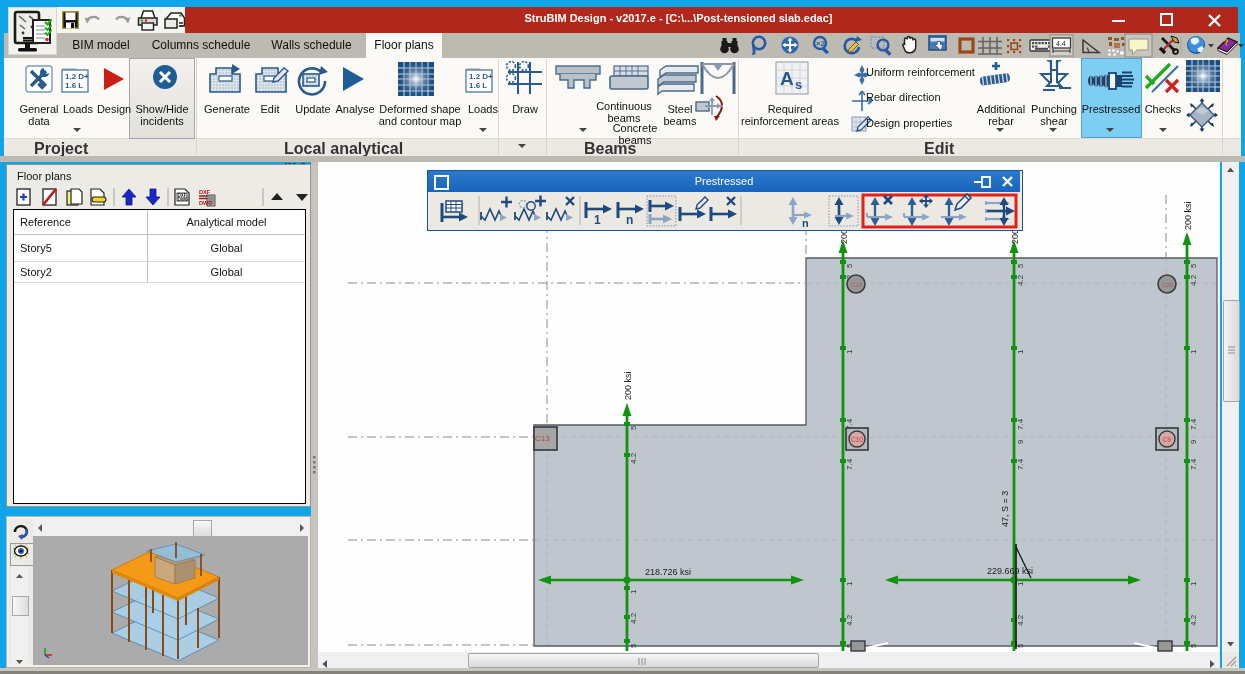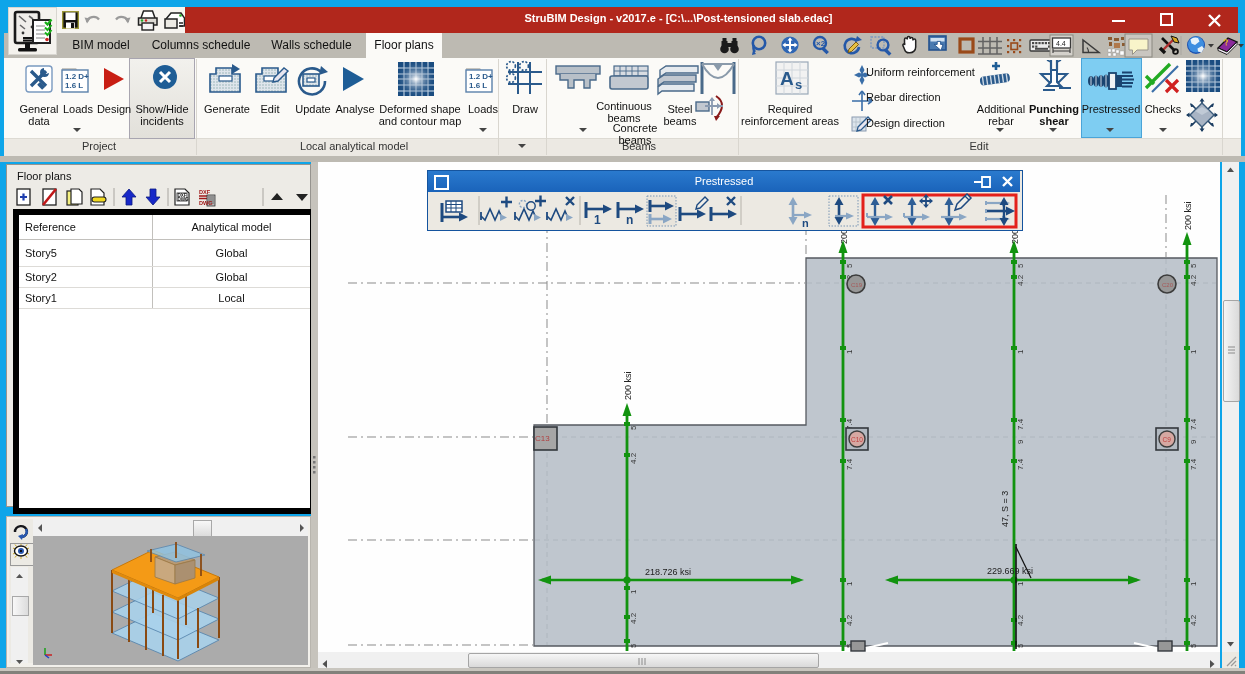--- a/index.html
+++ b/index.html
@@ -9,21 +9,21 @@
   .tb-red{position:absolute;left:185px;top:7px;width:1053px;height:26px;background:#b1271c;}
   .title-text{position:absolute;left:0;right:66px;top:5px;text-align:center;color:#fff;font-size:11px;font-weight:bold;}
   .winbtn{position:absolute;top:0;width:45px;height:26px;color:#fff;text-align:center;}
   .appbox{position:absolute;left:8px;top:7px;width:47px;height:46px;background:#f4f2ed;border:1px solid #d8d6d0;z-index:6;}
   .qat{position:absolute;left:56px;top:7px;width:129px;height:26px;background:#f7f5f1;}
   .tabrow{position:absolute;left:4px;top:33px;width:1236px;height:25px;background:#bdbab2;}
   .tab{position:absolute;top:0;height:25px;font-size:12px;color:#111;text-align:center;line-height:25px;}
   .tab.active{background:#fbfaf7;}
   .ribbon{position:absolute;left:4px;top:58px;width:1237px;height:98px;background:#fbfaf7;}
   .rband{position:absolute;left:0;top:80px;width:1237px;height:18px;background:#ece9e3;border-top:1px solid #dddad3;}
-  .rlabel{position:absolute;top:82px;font-size:11px;color:#333;text-align:center;}
+  .rlabel{position:absolute;top:82px;font-size:16px;color:#333;font-weight:bold;}
   .rsep{position:absolute;top:1px;width:1px;height:96px;background:#d9d6cf;}
   .rtext{position:absolute;font-size:11px;color:#111;text-align:center;line-height:12px;}
   .rdrop{position:absolute;width:0;height:0;border-left:4px solid transparent;border-right:4px solid transparent;border-top:4px solid #444;}
   .strip{position:absolute;left:0px;top:156px;width:1245px;height:6px;background:#bdbab2;}
 </style>
 </head>
 <body>
 <div id="win">
 
   <div class="tb-red">
@@ -441,23 +441,23 @@
         <g fill="#1a3c60">
             <path d="M16 0 l-2.5 3.5 h5z M16 34 l-2.5 -3.5 h5z M0 17 l3.5 -2.5 v5z M32 17 l-3.5 -2.5 v5z M4 5 l1 4 3.5 -0.5z M28 5 l-1 4 -3.5 -0.5z M4 29 l1 -4 3.5 0.5z M28 29 l-1 -4 -3.5 0.5z"></path>
           </g>
         <rect x="7.5" y="8.5" width="17" height="17" transform="rotate(45 16 17)" fill="#a8b4c4" stroke="#3a5a7a" stroke-width="1.4"></rect>
         <path d="M9 13 l7 -4 7 4 -7 4z" fill="#c2ccd8" opacity="0.9"></path>
       </g>
     </svg>
     <div class="rtext" style="left:725px;top:45px;width:122px;">Required<br>reinforcement areas</div>
     <div class="rtext" style="left:862px;top:8px;width:130px;text-align:left;">Uniform reinforcement</div>
     <div class="rtext" style="left:862px;top:33px;width:130px;text-align:left;">Rebar direction</div>
-    <div class="rtext" style="left:862px;top:59px;width:130px;text-align:left;">Design direction</div>
+    <div class="rtext" style="left:862px;top:59px;width:130px;text-align:left;">Design properties</div>
     <div class="rtext" style="left:966px;top:45px;width:62px;">Additional<br>rebar</div>
-    <div class="rtext" style="left:1022px;top:45px;width:56px;font-weight:bold;">Punching<br>shear</div>
+    <div class="rtext" style="left:1022px;top:45px;width:56px;">Punching<br>shear</div>
     <div class="abs" style="left:1077px;top:0px;width:59px;height:78px;background:#7ecdf2;border:1px solid #4aa4d8;"></div>
     <svg class="abs" style="left:1082px;top:4px;" width="50" height="38" viewBox="0 0 50 38">
       <g transform="translate(2,7)">
         <g fill="#1a4470">
             <ellipse cx="3" cy="12" rx="3" ry="5"></ellipse>
             <ellipse cx="8" cy="12" rx="3" ry="5.5"></ellipse>
             <ellipse cx="13" cy="12" rx="3.2" ry="6"></ellipse>
             <ellipse cx="18" cy="12" rx="3.4" ry="6.5"></ellipse>
           </g>
         <g stroke="#cdd8e4" stroke-width="1">
@@ -509,38 +509,34 @@
           <text x="1" y="6" font-size="5.6" fill="#a01818" font-weight="bold">DXF</text>
           <path d="M1 8 h10 M1 10.5 h8" stroke="#a01818" stroke-width="1.4"></path>
           <rect x="9" y="7" width="8" height="11" fill="#b8b8b8" stroke="#333" stroke-width="0.8"></rect>
           <path d="M10 9 h6 M10 11 h6 M10 13 h6 M10 15 h6" stroke="#555" stroke-width="0.8"></path>
           <text x="1" y="17" font-size="5.6" fill="#a01818" font-weight="bold">DWG</text>
         </g>
       <line x1="250" y1="2" x2="250" y2="20" stroke="#a8a5a0" stroke-width="1"></line>
       <path d="M258 14 l6 -7 6 7z" fill="#222"></path>
       <path d="M283 8 l6 7 6 -7z" fill="#222"></path>
     </svg>
-    <div class="abs" style="left:6px;top:44px;width:291px;height:293px;background:#fff;border:6px solid #000000;">
+    <div class="abs" style="left:6px;top:44px;width:291px;height:293px;background:#fff;border:1px solid #000000;">
       <table style="border-collapse:collapse;width:100%;font-size:11px;color:#111;table-layout:fixed;">
         <tbody>
             <tr style="height:24px;">
               <td style="width:126px;border-right:1px solid #c2c0bc;border-bottom:1px solid #c2c0bc;padding-left:6px;">Reference</td>
               <td style="border-bottom:1px solid #c2c0bc;text-align:center;">Analytical model</td>
             </tr>
         <tr style="height:27px;">
               <td style="border-right:1px solid #c2c0bc;border-bottom:1px solid #dddbd7;padding-left:6px;">Story5</td>
               <td style="border-bottom:1px solid #dddbd7;text-align:center;">Global</td>
             </tr>
         <tr style="height:21px;">
               <td style="border-right:1px solid #c2c0bc;border-bottom:1px solid #dddbd7;padding-left:6px;">Story2</td>
               <td style="border-bottom:1px solid #dddbd7;text-align:center;">Global</td>
-            </tr>
-        <tr style="height:21px;">
-              <td style="border-right:1px solid #c2c0bc;border-bottom:1px solid #dddbd7;padding-left:6px;">Story1</td>
-              <td style="border-bottom:1px solid #dddbd7;text-align:center;">Local</td>
             </tr>
       </tbody>
         </table>
     </div>
   </div>
   <div class="abs" style="left:150px;top:508px;width:20px;height:5px;"><svg width="20" height="5">
         <g fill="#777">
           <rect x="0" y="1" width="2.5" height="2.5"></rect>
           <rect x="5" y="1" width="2.5" height="2.5"></rect>
           <rect x="10" y="1" width="2.5" height="2.5"></rect>

